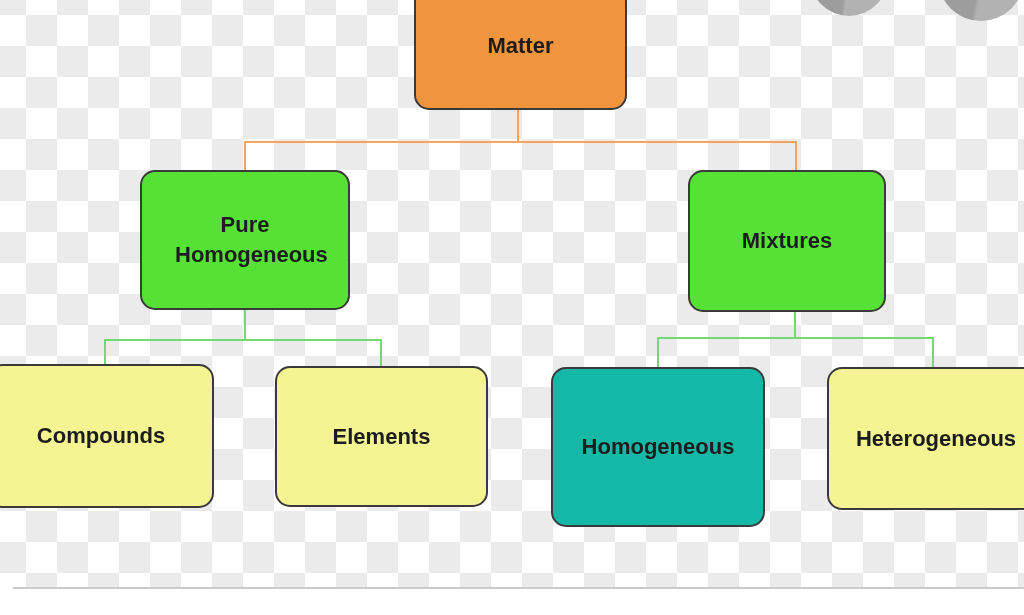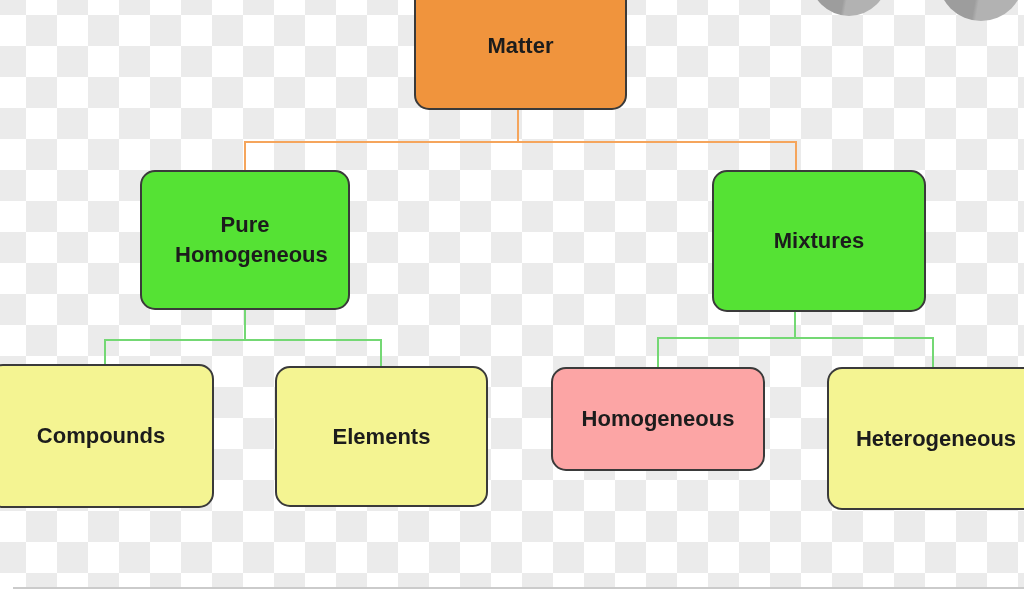--- a/index.html
+++ b/index.html
@@ -38,24 +38,24 @@
     border:2px solid #3a3a3a;
     border-radius:15px;
     display:flex;align-items:center;justify-content:center;
     box-sizing:border-box;
     color:#1c1c1c;
     font-size:22px;font-weight:600;
     text-align:center;line-height:30px;
   }
   .n-matter{left:414px;top:-18px;width:213px;height:128px;background:#F0943D;}
   .n-pure{left:140px;top:170px;width:210px;height:140px;background:#55E234;}
-  .n-mixtures{left:688px;top:170px;width:214px;height:142px;background:#55E234;margin-left:24px;}
+  .n-mixtures{left:688px;top:170px;width:198px;height:142px;background:#55E234;}
   .n-elements{left:-12px;top:364px;width:226px;height:144px;background:#F4F492;}
   .n-compounds{left:275px;top:366px;width:213px;height:141px;background:#F4F492;}
-  .n-homogeneous{left:551px;top:367px;width:214px;height:104px;background:#fca5a5;}
+  .n-homogeneous{left:551px;top:367px;width:214px;height:160px;background:#14b8a6;}
   .n-heterogeneous{left:827px;top:367px;width:218px;height:143px;background:#F4F492;}
   .wrap-label{width:140px;}
 
   
   .conn{position:absolute;}
   .orange{background:#F5A55C;}
   .green{background:#74D874;}
   .o-stem{left:517px;top:110px;width:2px;height:33px;}
   .o-horiz{left:244px;top:141px;width:553px;height:2px;}
   .o-drop-l{left:244px;top:141px;width:2px;height:29px;}

